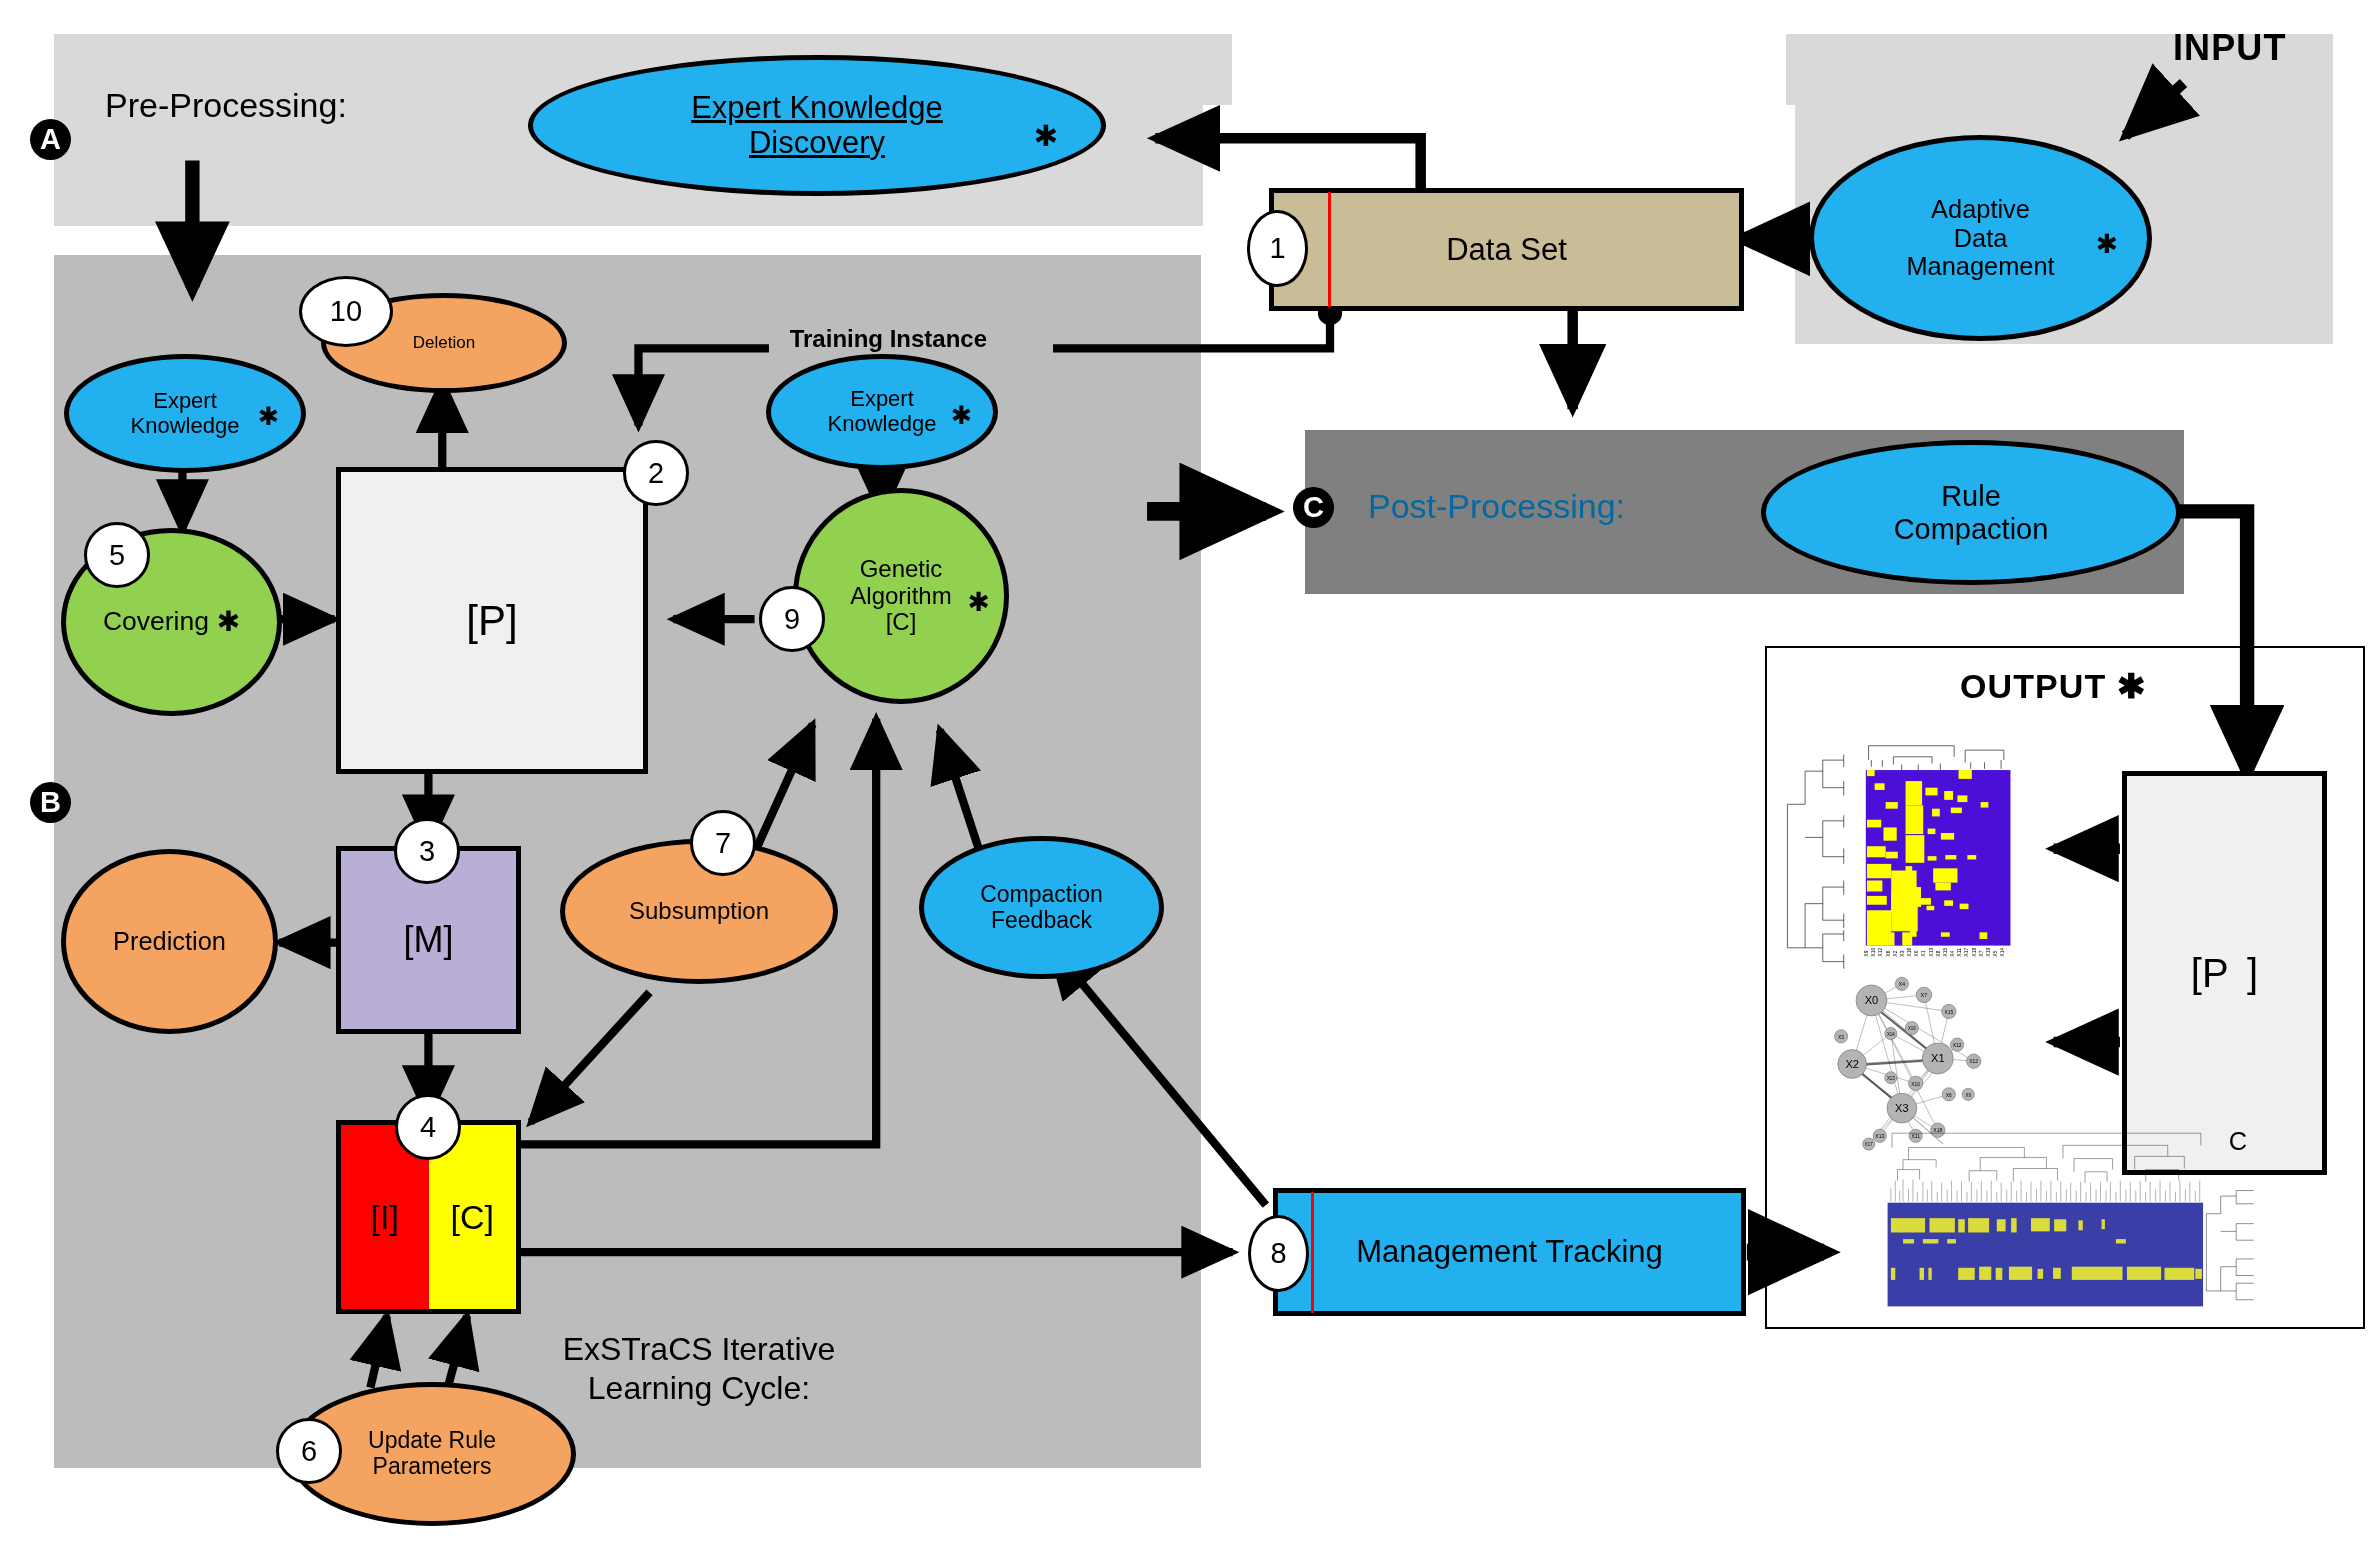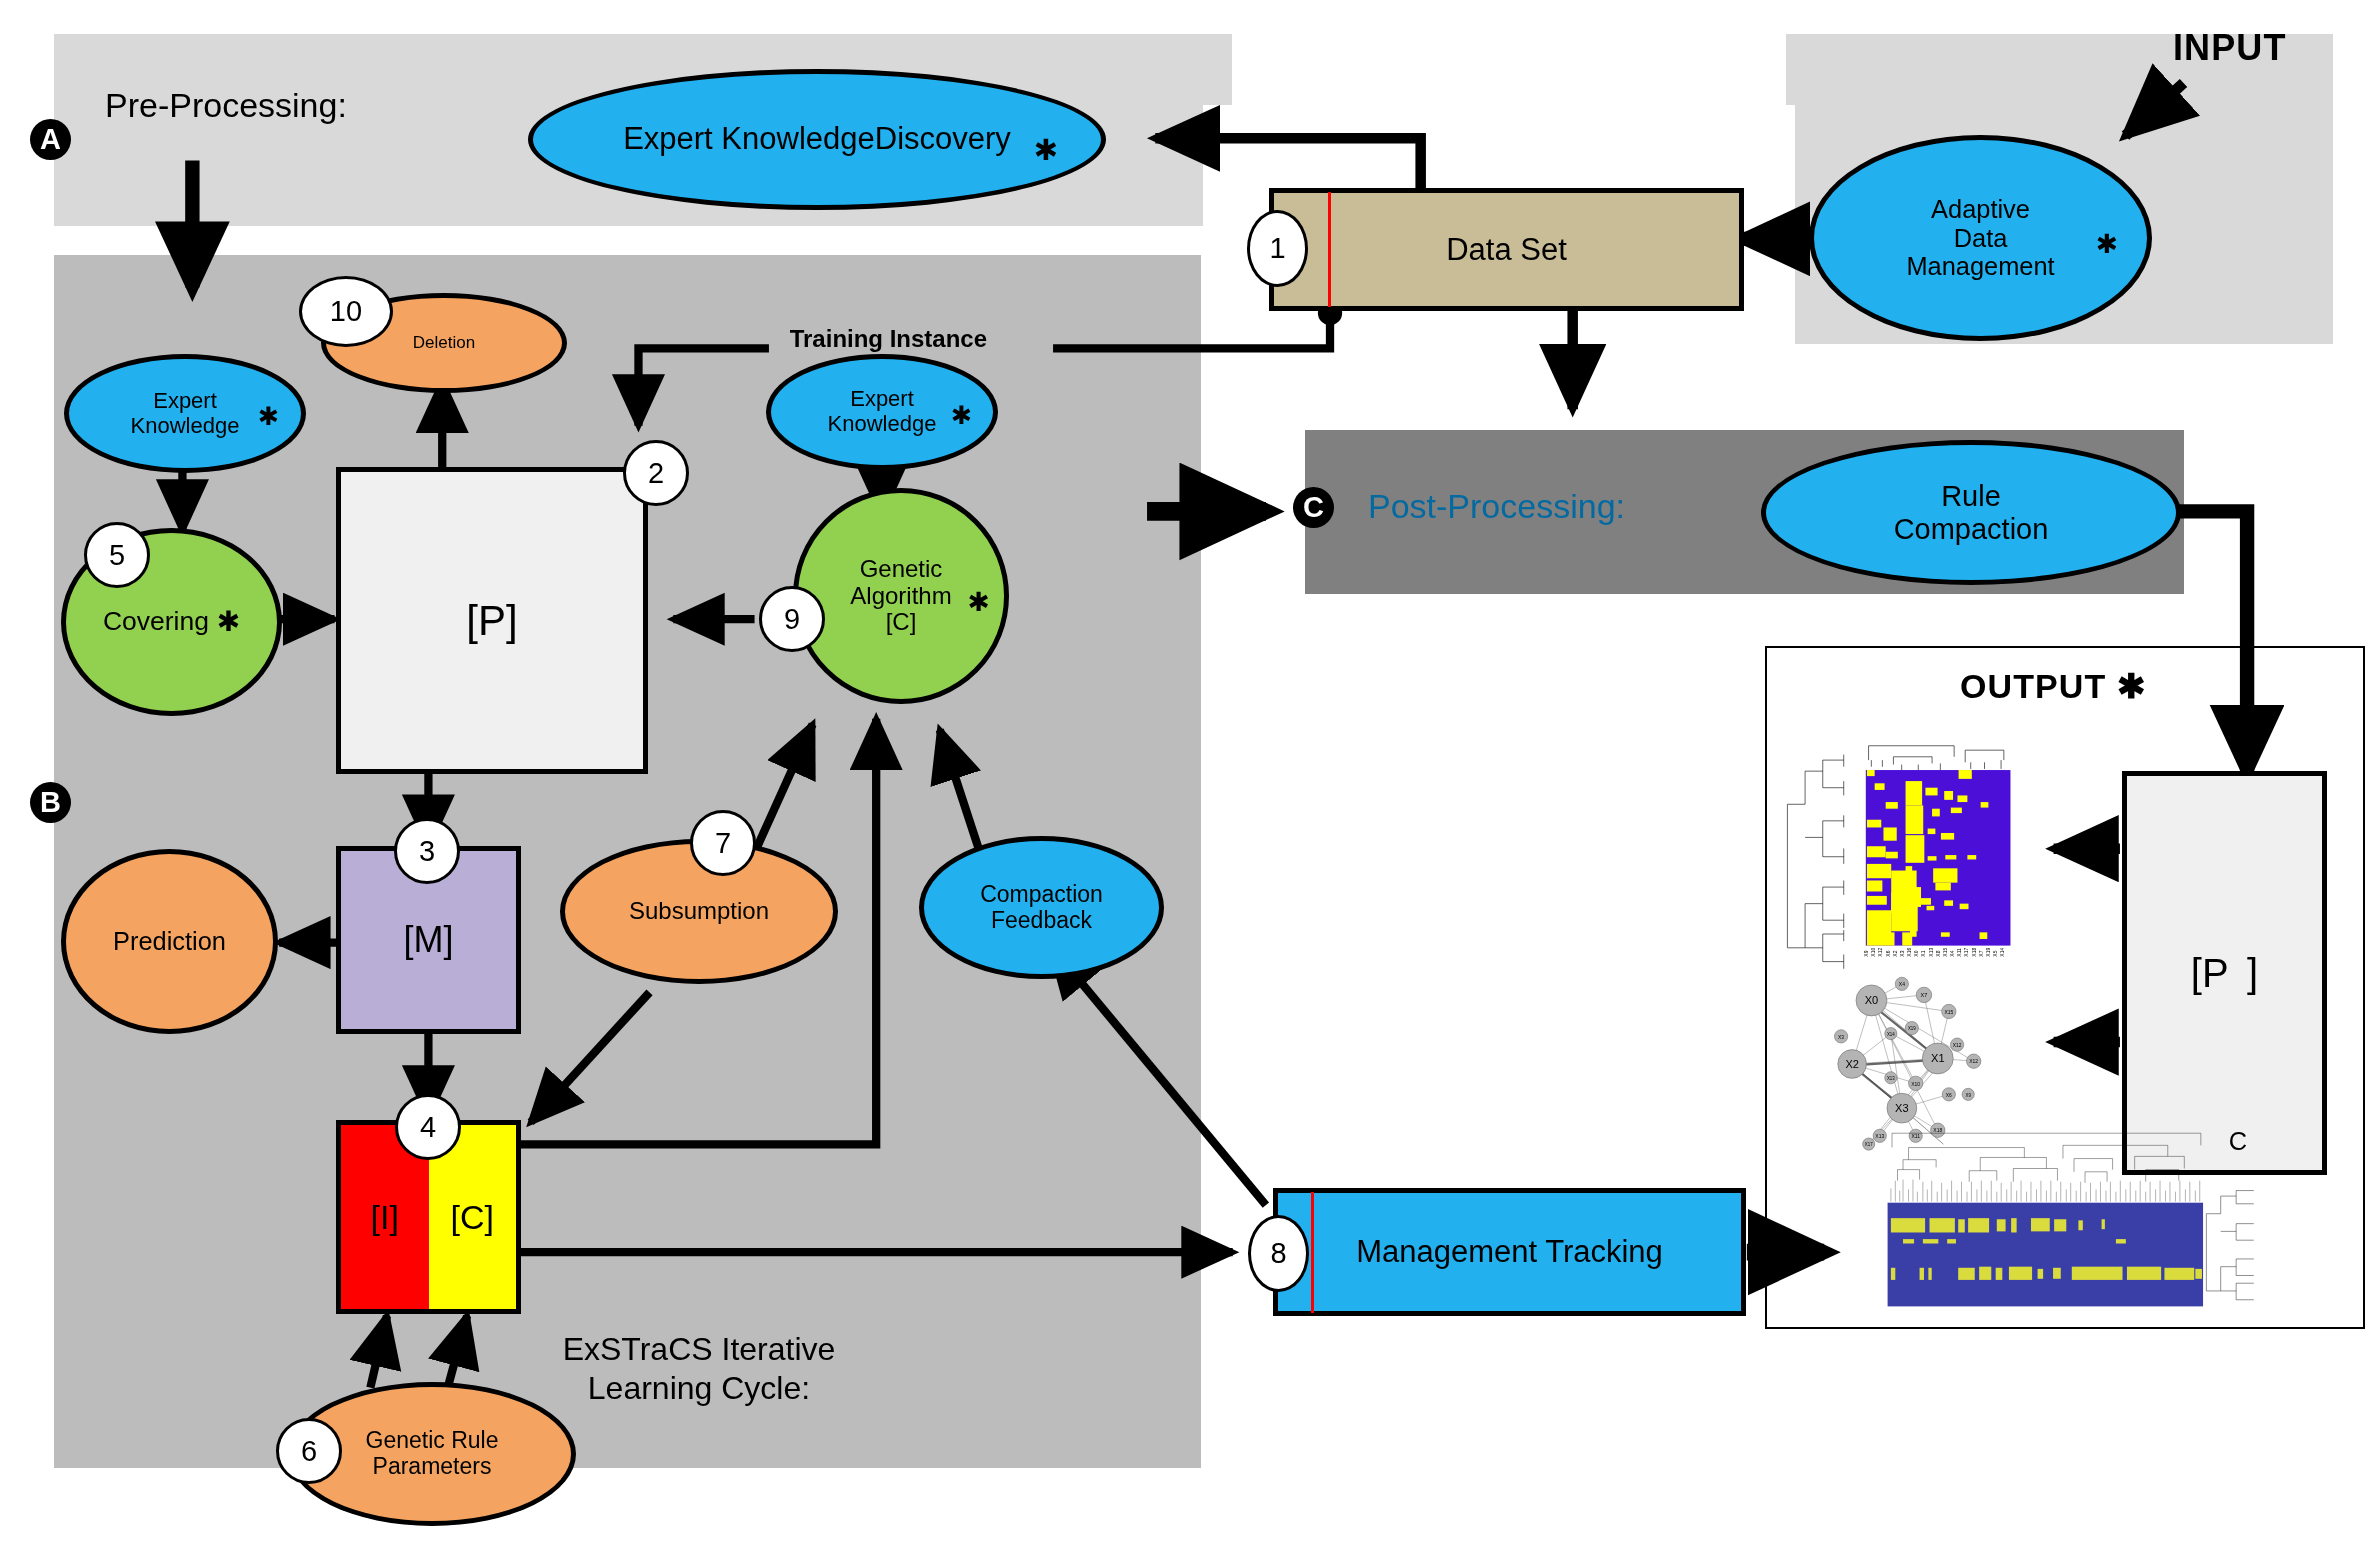--- a/index.html
+++ b/index.html
@@ -150,21 +150,21 @@
   <div class="lbl lbl-input">INPUT</div>
   <div class="lbl lbl-output">
     <span>OUTPUT</span>
     <span>✱</span>
   </div>
   <div class="lbl lbl-cycle">ExSTraCS Iterative
 Learning Cycle:</div>
 
   <div class="lbl lbl-training" style="background:#bcbcbc;padding:0 7.7px;">Training Instance</div>
 
-  <div class="node ellipse blue" style="left:528px;top:69px;width:578px;height:141px;flex-direction:row;font-size:31px;">
+  <div class="node ellipse blue" style="left:528px;top:55px;width:578px;height:141px;flex-direction:column;font-size:31px;text-decoration:underline;">
     <span class="nodelabel">Expert Knowledge</span>
     <span class="nodelabel">Discovery</span>
     <span style="position:absolute;right:43px;top:60px;font-size:29px;">✱</span>
   </div>
 
   <div class="node ellipse blue" style="left:1809px;top:135px;width:343px;height:206px;flex-direction:column;font-size:25.4px;">
     <span class="nodelabel">Adaptive</span>
     <span class="nodelabel">Data</span>
     <span class="nodelabel">Management</span>
     <span style="position:absolute;right:29px;top:90px;font-size:26.5px;">✱</span>
@@ -251,21 +251,21 @@
     </div>
     <div style="width:50%;height:100%;background:#ffff00;display:flex;align-items:center;justify-content:center;font-size:34px;">
       <span>[C]</span>
     </div>
   </div>
   <div class="step-num" style="left:395px;top:1094px;width:66px;height:66px;">
     <span>4</span>
   </div>
 
   <div class="node ellipse orange" style="left:288px;top:1382px;width:288px;height:144px;flex-direction:column;font-size:23px;">
-    <span class="nodelabel">Genetic Rule</span>
+    <span class="nodelabel">Update Rule</span>
     <span class="nodelabel">Parameters</span>
   </div>
   <div class="step-num" style="left:276px;top:1418px;width:66px;height:66px;">
     <span>6</span>
   </div>
 
   <div class="node rect cyanbox" style="left:1273px;top:1188px;width:473px;height:128px;font-size:31px;">
     <span>Management Tracking</span>
   </div>
   <div class="ln" style="left:1311px;top:1192px;width:3.3px;height:121px;background:#ff0000;"></div>

